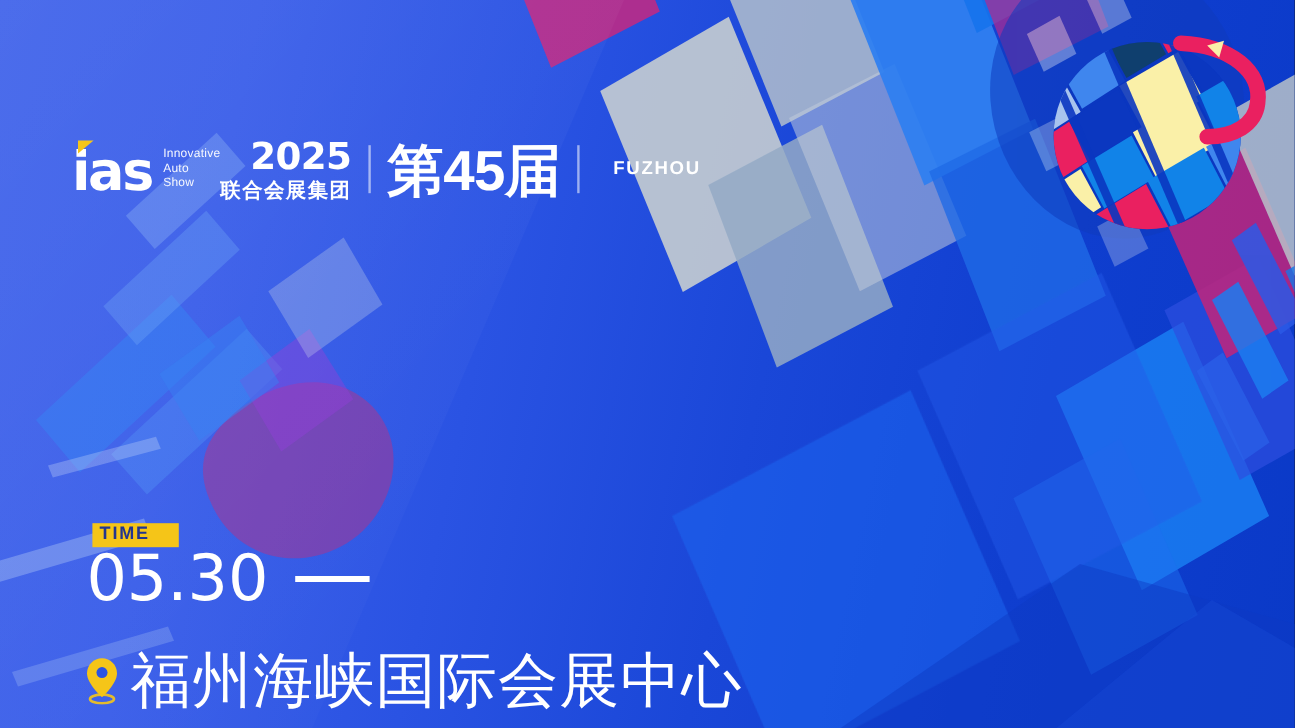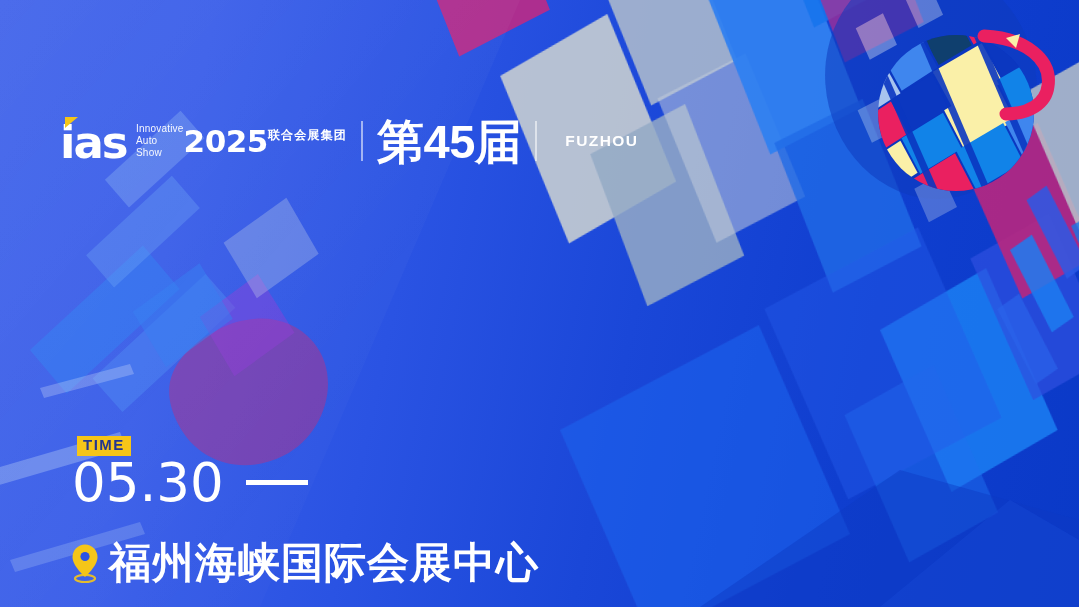--- a/index.html
+++ b/index.html
@@ -90,33 +90,33 @@
     opacity: .95;
   }
   .vdiv {
     width: 2px;
     height: 40px;
     background: rgba(255,255,255,.55);
     margin: 0 14px;
   }
   .year-block {
     display: flex;
-    flex-direction: row;
-    align-items: flex-start;
+    flex-direction: column;
+    align-items: flex-end;
     line-height: 1;
   }
   .year-num {
     font-family: "DejaVu Sans", sans-serif;
     font-size: 31px;
     font-weight: 700;
     color: #ffffff;
     letter-spacing: -0.5px;
   }
   .year-cn {
-    font-size: 12px;
+    font-size: 17px;
     font-weight: 700;
     color: #ffffff;
     letter-spacing: 1.2px;
     margin-top: 3px;
   }
   .edition {
     font-size: 47px;
     font-weight: 700;
     color: #ffffff;
     letter-spacing: -0.5px;
@@ -154,21 +154,21 @@
   
   .time-badge {
     position: absolute;
     left: 77px;
     top: 408px;
     background: #f5c518;
     color: #23368f;
     font-size: 15px;
     font-weight: 700;
     letter-spacing: 1.5px;
-    padding: 1px 6px 2px 6px;
+    padding: 1px 24px 2px 6px;
     line-height: 1.1;
   }
 
   
   .dates {
     position: absolute;
     left: 72px;
     top: 428px;
     display: flex;
     align-items: center;
@@ -197,22 +197,22 @@
     display: flex;
     align-items: center;
   }
   .pin {
     width: 30px;
     height: 40px;
     margin-right: 9px;
     flex: none;
   }
   .venue-text {
-    font-size: 42px;
-    font-weight: 700;
+    font-size: 50px;
+    font-weight: 400;
     color: #ffffff;
     letter-spacing: 1px;
     line-height: 1;
     white-space: nowrap;
   }
 </style>
 </head>
 <body>
 
 <div id="poster">

